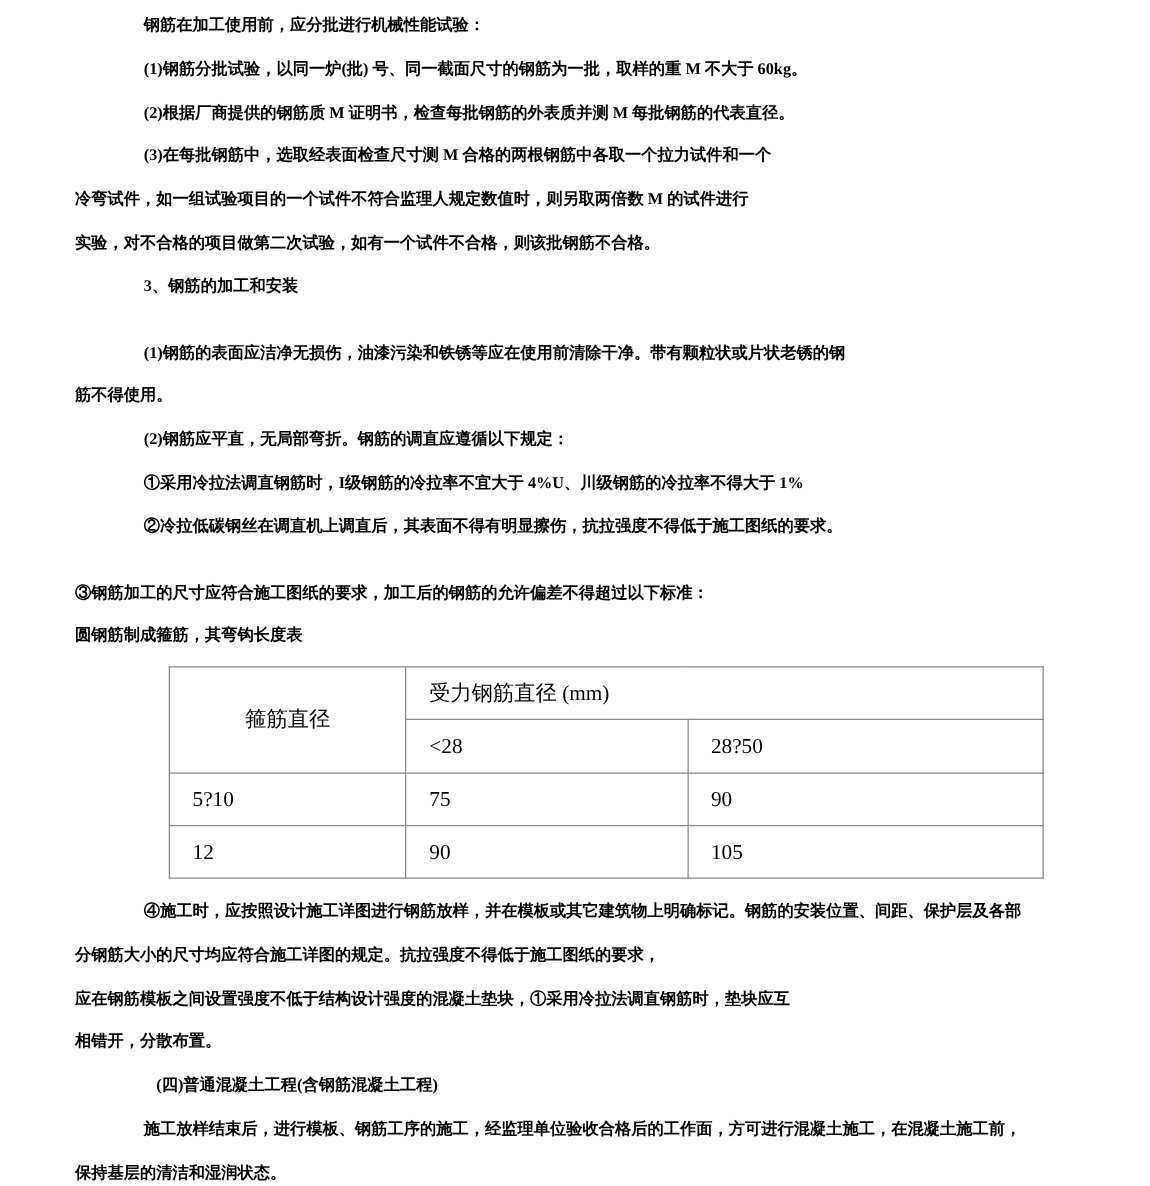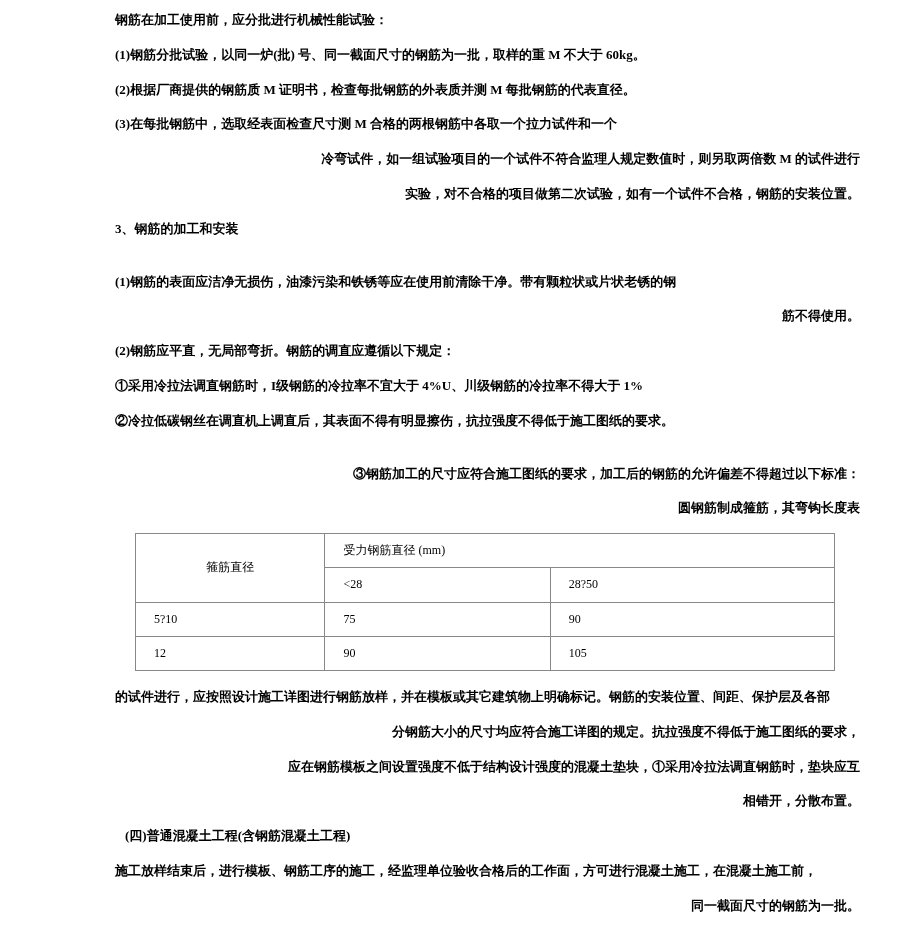--- a/index.html
+++ b/index.html
@@ -21,55 +21,54 @@
       font-weight: bold;
     }
     .indent-1 {
       padding-left: 55px;
     }
     .indent-2 {
       padding-left: 65px;
     }
     .flush {
       padding-left: 0;
-      text-align: right;
     }
     .spacer {
       height: 18px;
     }
     table {
       border-collapse: collapse;
       margin-left: 75px;
       margin-bottom: 16px;
       width: 700px;
     }
     td, th {
       border: 1px solid #888;
       padding: 7px 18px;
       text-align: left;
       font-weight: normal;
-      font-size: 12px;
+      font-size: 17px;
     }
     .col1 { width: 180px; }
     .col2 { width: 214px; }
     .col3 { width: 270px; }
     .rowspan-cell {
       vertical-align: middle;
       text-align: center;
     }
   </style>
 </head>
 <body>
 
 <p class="indent-1">钢筋在加工使用前，应分批进行机械性能试验：</p>
 <p class="indent-1">(1)钢筋分批试验，以同一炉(批) 号、同一截面尺寸的钢筋为一批，取样的重 M 不大于 60kg。</p>
 <p class="indent-1">(2)根据厂商提供的钢筋质 M 证明书，检查每批钢筋的外表质并测 M 每批钢筋的代表直径。</p>
 <p class="indent-1">(3)在每批钢筋中，选取经表面检查尺寸测 M 合格的两根钢筋中各取一个拉力试件和一个</p>
 <p class="flush">冷弯试件，如一组试验项目的一个试件不符合监理人规定数值时，则另取两倍数 M 的试件进行</p>
-<p class="flush">实验，对不合格的项目做第二次试验，如有一个试件不合格，钢筋的安装位置。</p>
+<p class="flush">实验，对不合格的项目做第二次试验，如有一个试件不合格，则该批钢筋不合格。</p>
 <p class="indent-1">3、钢筋的加工和安装</p>
 
 <div class="spacer"></div>
 
 <p class="indent-1">(1)钢筋的表面应洁净无损伤，油漆污染和铁锈等应在使用前清除干净。带有颗粒状或片状老锈的钢</p>
 <p class="flush">筋不得使用。</p>
 <p class="indent-1">(2)钢筋应平直，无局部弯折。钢筋的调直应遵循以下规定：</p>
 <p class="indent-1">①采用冷拉法调直钢筋时，I级钢筋的冷拉率不宜大于 4%U、川级钢筋的冷拉率不得大于 1%</p>
 <p class="indent-1">②冷拉低碳钢丝在调直机上调直后，其表面不得有明显擦伤，抗拉强度不得低于施工图纸的要求。</p>
 
@@ -94,21 +93,21 @@
     <td>90</td>
   </tr>
   <tr>
     <td>12</td>
     <td>90</td>
     <td>105</td>
   </tr>
 </tbody>
   </table>
 
-<p class="indent-1">的试件进行，应按照设计施工详图进行钢筋放样，并在模板或其它建筑物上明确标记。钢筋的安装位置、间距、保护层及各部</p>
+<p class="indent-1">④施工时，应按照设计施工详图进行钢筋放样，并在模板或其它建筑物上明确标记。钢筋的安装位置、间距、保护层及各部</p>
 <p class="flush">分钢筋大小的尺寸均应符合施工详图的规定。抗拉强度不得低于施工图纸的要求，</p>
 <p class="flush">应在钢筋模板之间设置强度不低于结构设计强度的混凝土垫块，①采用冷拉法调直钢筋时，垫块应互</p>
 <p class="flush">相错开，分散布置。</p>
 <p class="indent-2">(四)普通混凝土工程(含钢筋混凝土工程)</p>
 <p class="indent-1">施工放样结束后，进行模板、钢筋工序的施工，经监理单位验收合格后的工作面，方可进行混凝土施工，在混凝土施工前，</p>
-<p class="flush">同一截面尺寸的钢筋为一批。</p>
+<p class="flush">保持基层的清洁和湿润状态。</p>
 
 <div class="spacer"></div>
 
 </body></html>

